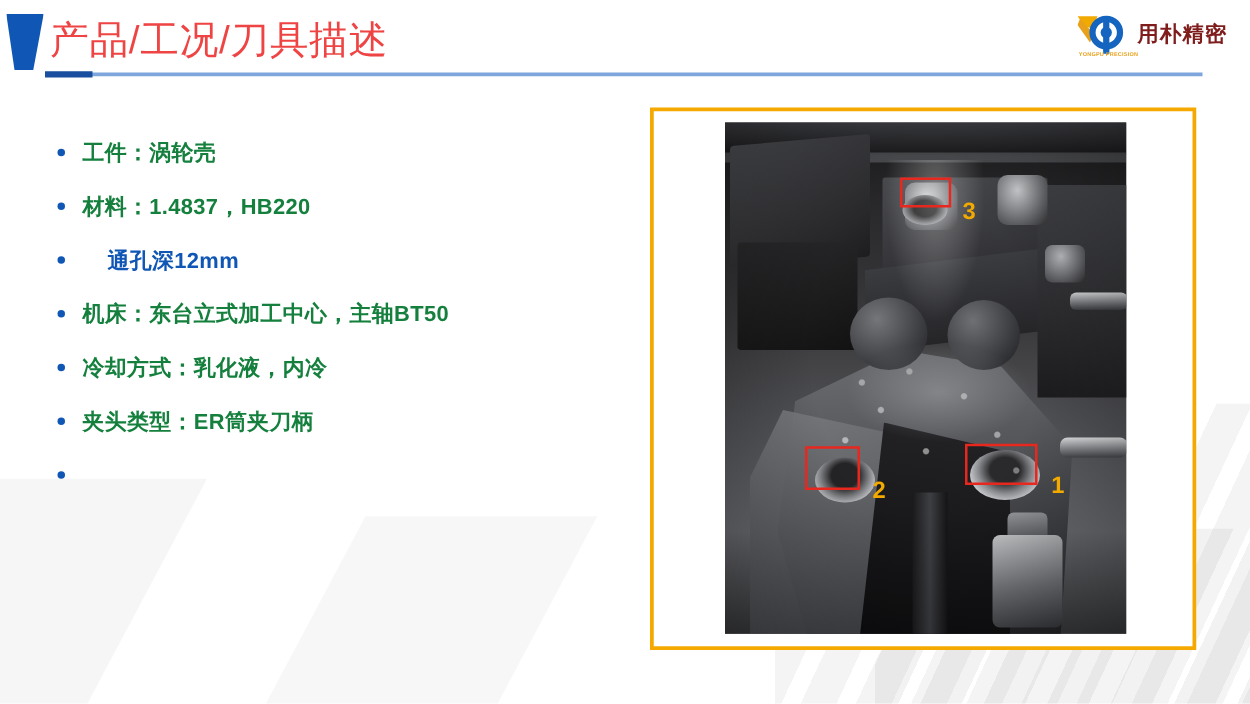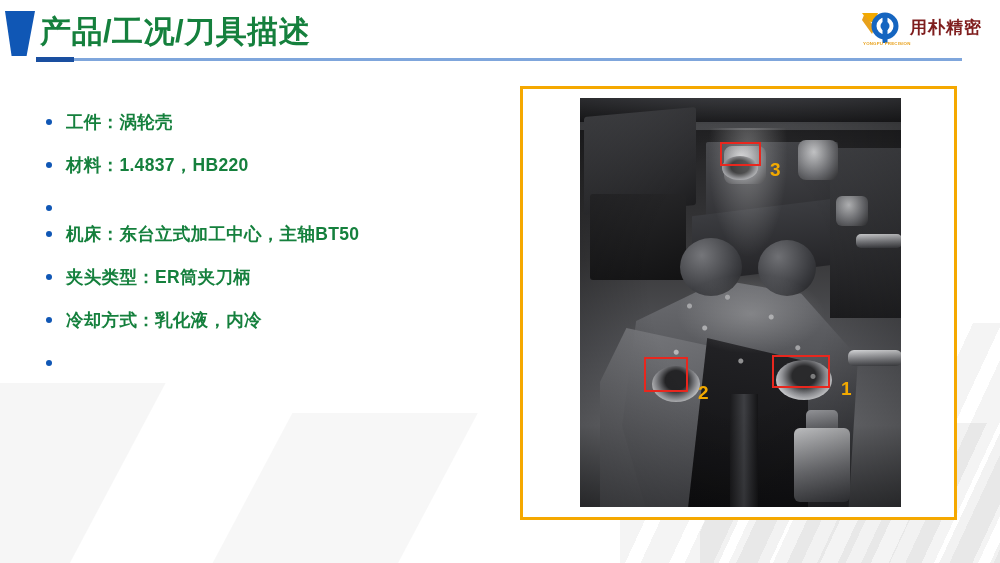--- a/index.html
+++ b/index.html
@@ -38,21 +38,21 @@
 
   
   .header{position:absolute;left:0;top:0;width:1000px;height:70px;}
   .title-mark{
     position:absolute;left:5px;top:11px;width:30px;height:45px;
     background:#1057B5;
     clip-path:polygon(0% 0%,100% 0%,72% 100%,22% 100%);
   }
   .title-text{
     position:absolute;left:40px;top:8px;
-    font-size:31px;font-weight:bold;color:#15803d;
+    font-size:31px;font-weight:normal;color:#ef4444;
     letter-spacing:.5px;line-height:48px;white-space:nowrap;
   }
   .rule-light{position:absolute;left:36px;top:58px;width:926px;height:3px;background:#7FA6DC;}
   .rule-dark{position:absolute;left:36px;top:57px;width:38px;height:5px;background:#1A4FA0;}
 
   
   .logo{position:absolute;right:18px;top:9px;height:36px;display:flex;align-items:center;}
   .logo-mark{position:relative;width:42px;height:36px;margin-right:6px;}
   .logo-mark svg{display:block;}
   .logo-sub{
@@ -189,36 +189,37 @@
     </div>
 
     <div class="bullet-row">
       <div class="bullet-dot"></div>
       <div class="bullet-text">材料：1.4837，HB220</div>
     </div>
 
     <div class="bullet-row">
       <div class="bullet-dot"></div>
       <div>
+        <div class="bullet-cont">通孔深12mm</div>
       </div>
     </div>
 
     <div class="bullet-row">
       <div class="bullet-dot"></div>
       <div class="bullet-text">机床：东台立式加工中心，主轴BT50</div>
     </div>
 
     <div class="bullet-row">
       <div class="bullet-dot"></div>
+      <div class="bullet-text">冷却方式：乳化液，内冷</div>
+    </div>
+
+    <div class="bullet-row">
+      <div class="bullet-dot"></div>
       <div class="bullet-text">夹头类型：ER筒夹刀柄</div>
-    </div>
-
-    <div class="bullet-row">
-      <div class="bullet-dot"></div>
-      <div class="bullet-text">冷却方式：乳化液，内冷</div>
     </div>
 
     <div class="bullet-row">
       <div class="bullet-dot"></div>
     </div>
 
   </div>
 
   <div class="photo-frame">
     <div class="photo">

